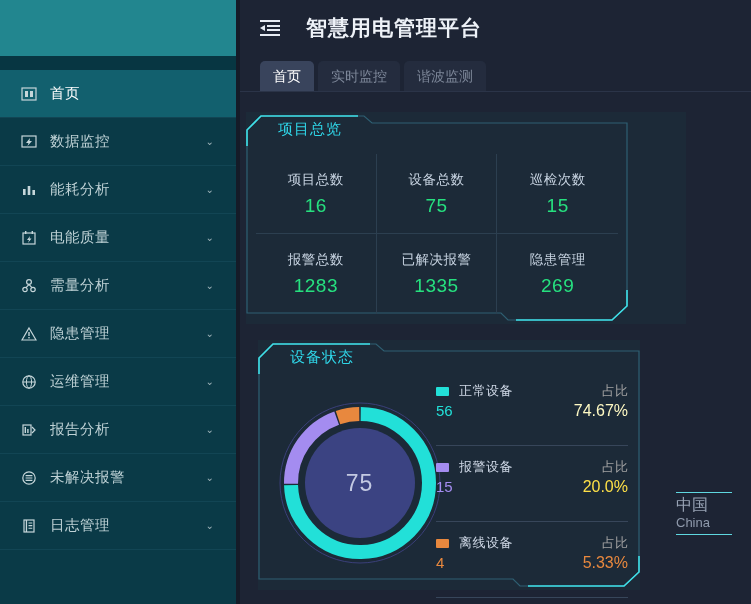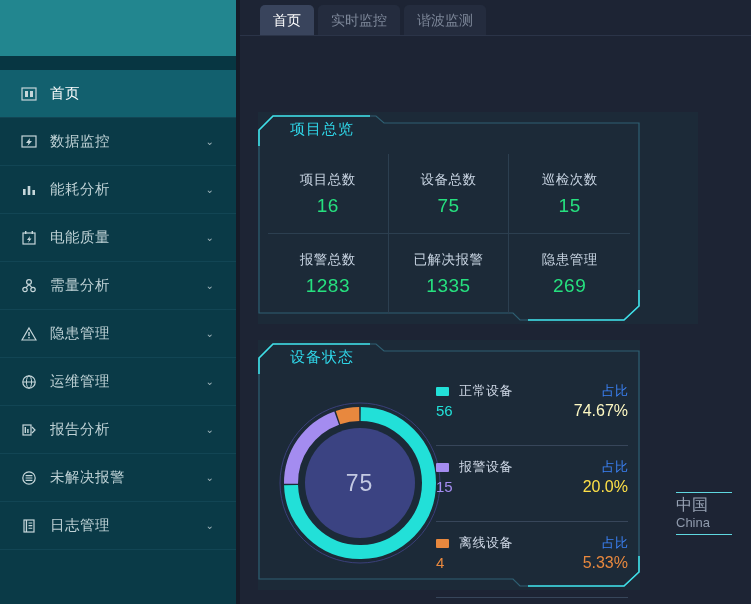--- a/index.html
+++ b/index.html
@@ -139,21 +139,21 @@
   }
   .panel-title {
     position: absolute;
     left: 32px;
     top: 8px;
     color: #2fd6e8;
     font-size: 15px;
     letter-spacing: 1px;
   }
   #panel-overview {
-    left: 18px; top: 112px;
+    left: 6px; top: 112px;
     width: 440px; height: 212px;
   }
   #panel-status {
     left: 18px; top: 340px;
     width: 382px; height: 250px;
   }
   
   #stat-grid {
     position: absolute;
     left: 10px; top: 42px;
@@ -216,21 +216,21 @@
     flex: 0 0 auto;
     border-radius: 1px;
   }
   .legend-name {
     color: #cfd8e6;
     font-size: 13px;
     letter-spacing: 0.5px;
   }
   .legend-ratio-label {
     margin-left: auto;
-    color: #3b82f6;
+    color: #a3a3a3;
     font-size: 13px;
   }
   .legend-bottom {
     display: flex;
     align-items: baseline;
     height: 26px;
     border-bottom: 1px solid #37465a;
     padding-bottom: 17px;
   }
   .legend-count { font-size: 15px; }
@@ -376,20 +376,32 @@
         </span>
         <span class="mi-label">日志管理</span>
         <span class="mi-arrow">⌄</span>
       </div>
     </div>
 </div>
 <div id="sidebar-gap"></div>
 
 <div id="main">
 
+  <div id="topbar">
+    <div id="fold-icon">
+      <svg width="20" height="18" viewBox="0 0 20 18" xmlns="http://www.w3.org/2000/svg">
+        <rect x="0" y="1" width="20" height="2" fill="#e6ebf3"></rect>
+        <rect x="7" y="6" width="13" height="2" fill="#e6ebf3"></rect>
+        <rect x="7" y="10" width="13" height="2" fill="#e6ebf3"></rect>
+        <rect x="0" y="15" width="20" height="2" fill="#e6ebf3"></rect>
+        <polygon points="5,6 5,12 0,9" fill="#e6ebf3"></polygon>
+      </svg>
+    </div>
+    <div id="app-title">智慧用电管理平台</div>
+  </div>
 
   <div id="tabs">
       <div class="tab active">首页</div>
       <div class="tab">实时监控</div>
       <div class="tab">谐波监测</div>
     </div>
 
   <div class="panel" id="panel-overview">
     <div class="pborder">
       <svg width="382" height="212" viewBox="0 0 382 212" xmlns="http://www.w3.org/2000/svg">

